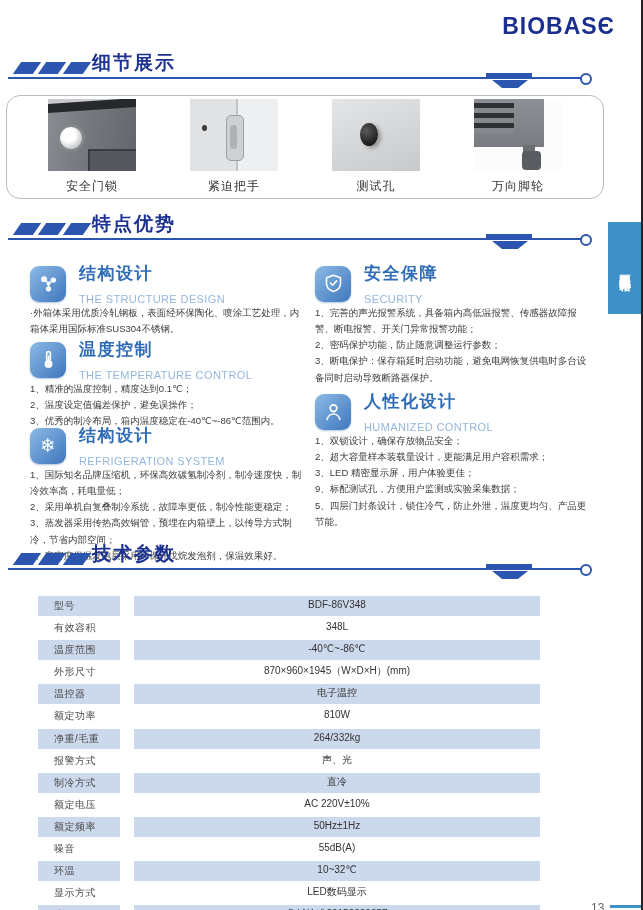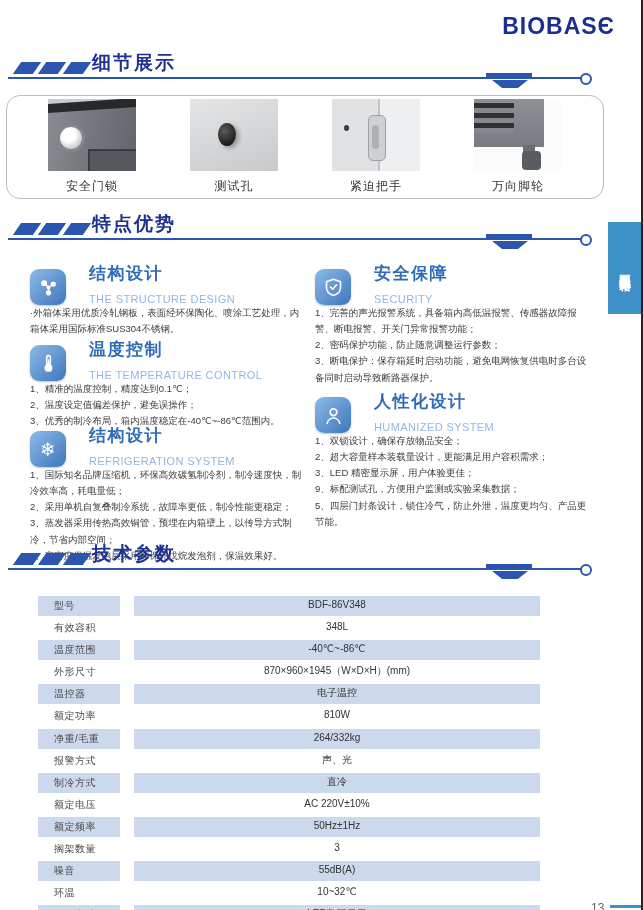--- a/index.html
+++ b/index.html
@@ -60,21 +60,21 @@
   .photo-caster .wheel{position:absolute;left:54%;top:72%;width:19px;height:19px;background:#595d62;border-radius:4px;}
 
   
   .side-tab{position:absolute;left:608px;top:222px;width:33px;height:92px;background:#3e90c8;
             display:flex;align-items:center;justify-content:center;
             writing-mode:vertical-rl;text-orientation:upright;
             color:#fff;font-size:11.5px;letter-spacing:1px;font-weight:bold;}
 
   
   .feat{position:absolute;}
-  .feat-head{display:flex;align-items:flex-end;gap:23px;}
+  .feat-head{display:flex;align-items:center;gap:13px;}
   .tile{width:36px;height:36px;border-radius:9px;flex:0 0 36px;
         background:linear-gradient(135deg,#8cbae6,#3f77bd);
         display:flex;align-items:center;justify-content:center;
         box-shadow:0 1px 2px rgba(40,85,160,.35);}
   .tile .snow{color:#fff;font-size:19px;line-height:1;font-family:"DejaVu Sans",sans-serif;}
   .feat-cn{font-size:17px;font-weight:bold;color:#2e6cb7;letter-spacing:1.5px;}
   .feat-en{font-size:11px;color:#93b7dd;margin-top:8px;letter-spacing:.4px;}
   .feat-body{margin-top:0;}
   .feat-body .ln{font-size:9.5px;color:#3b3b3b;line-height:1.7;}
 
@@ -116,32 +116,32 @@
     <div class="detail-item">
       <div class="photo photo-lock">
         <div class="topband"></div>
           <div class="slant"></div>
           <div class="panel"></div>
           <div class="lockring"></div>
       </div>
       <div class="caption">安全门锁</div>
     </div>
     <div class="detail-item">
+      <div class="photo photo-handle">
+        <div class="grip"></div>
+          <div class="griphole"></div>
+          <div class="dotpin"></div>
+      </div>
+      <div class="caption">紧迫把手</div>
+    </div>
+    <div class="detail-item">
       <div class="photo photo-hole">
           <div class="knob"></div>
         </div>
       <div class="caption">测试孔</div>
-    </div>
-    <div class="detail-item">
-      <div class="photo photo-handle">
-        <div class="grip"></div>
-          <div class="griphole"></div>
-          <div class="dotpin"></div>
-      </div>
-      <div class="caption">紧迫把手</div>
     </div>
     <div class="detail-item">
       <div class="photo photo-caster">
         <div class="body"></div>
           <div class="slats"></div>
           <div class="neck"></div>
           <div class="wheel"></div>
       </div>
       <div class="caption">万向脚轮</div>
     </div>
@@ -250,21 +250,21 @@
   <div class="feat" style="left:315px;top:390px;width:278px">
     <div class="feat-head">
       <div class="tile">
         <svg width="21" height="21" viewBox="0 0 24 24" fill="none" stroke="#fff" stroke-width="1.9" stroke-linecap="round">
           <circle cx="12" cy="8.3" r="3.8"></circle>
           <path d="M4.8 21 a7.3 7.3 0 0 1 14.4 0"></path>
         </svg>
       </div>
       <div class="feat-titles">
         <div class="feat-cn">人性化设计</div>
-        <div class="feat-en">HUMANIZED SYSTEM</div>
+        <div class="feat-en">HUMANIZED CONTROL</div>
       </div>
     </div>
     <div class="feat-body">
       <div class="ln">1、双锁设计，确保存放物品安全；</div>
       <div class="ln">2、超大容量样本装载量设计，更能满足用户容积需求；</div>
       <div class="ln">3、LED 精密显示屏，用户体验更佳；</div>
       <div class="ln">9、标配测试孔，方便用户监测或实验采集数据；</div>
       <div class="ln">5、四层门封条设计，锁住冷气，防止外泄，温度更均匀、产品更节能。</div>
     </div>
   </div>
@@ -333,25 +333,20 @@
         <div class="tlabel">额定电压</div>
         <div class="tgap"></div>
         <div class="tvalue">AC 220V±10%</div>
       </div>
     <div class="trow">
         <div class="tlabel">额定频率</div>
         <div class="tgap"></div>
         <div class="tvalue">50Hz±1Hz</div>
       </div>
     <div class="trow">
-        <div class="tlabel">搁架数量</div>
-        <div class="tgap"></div>
-        <div class="tvalue">3</div>
-      </div>
-    <div class="trow">
         <div class="tlabel">噪音</div>
         <div class="tgap"></div>
         <div class="tvalue">55dB(A)</div>
       </div>
     <div class="trow">
         <div class="tlabel">环温</div>
         <div class="tgap"></div>
         <div class="tvalue">10~32℃</div>
       </div>
     <div class="trow">

